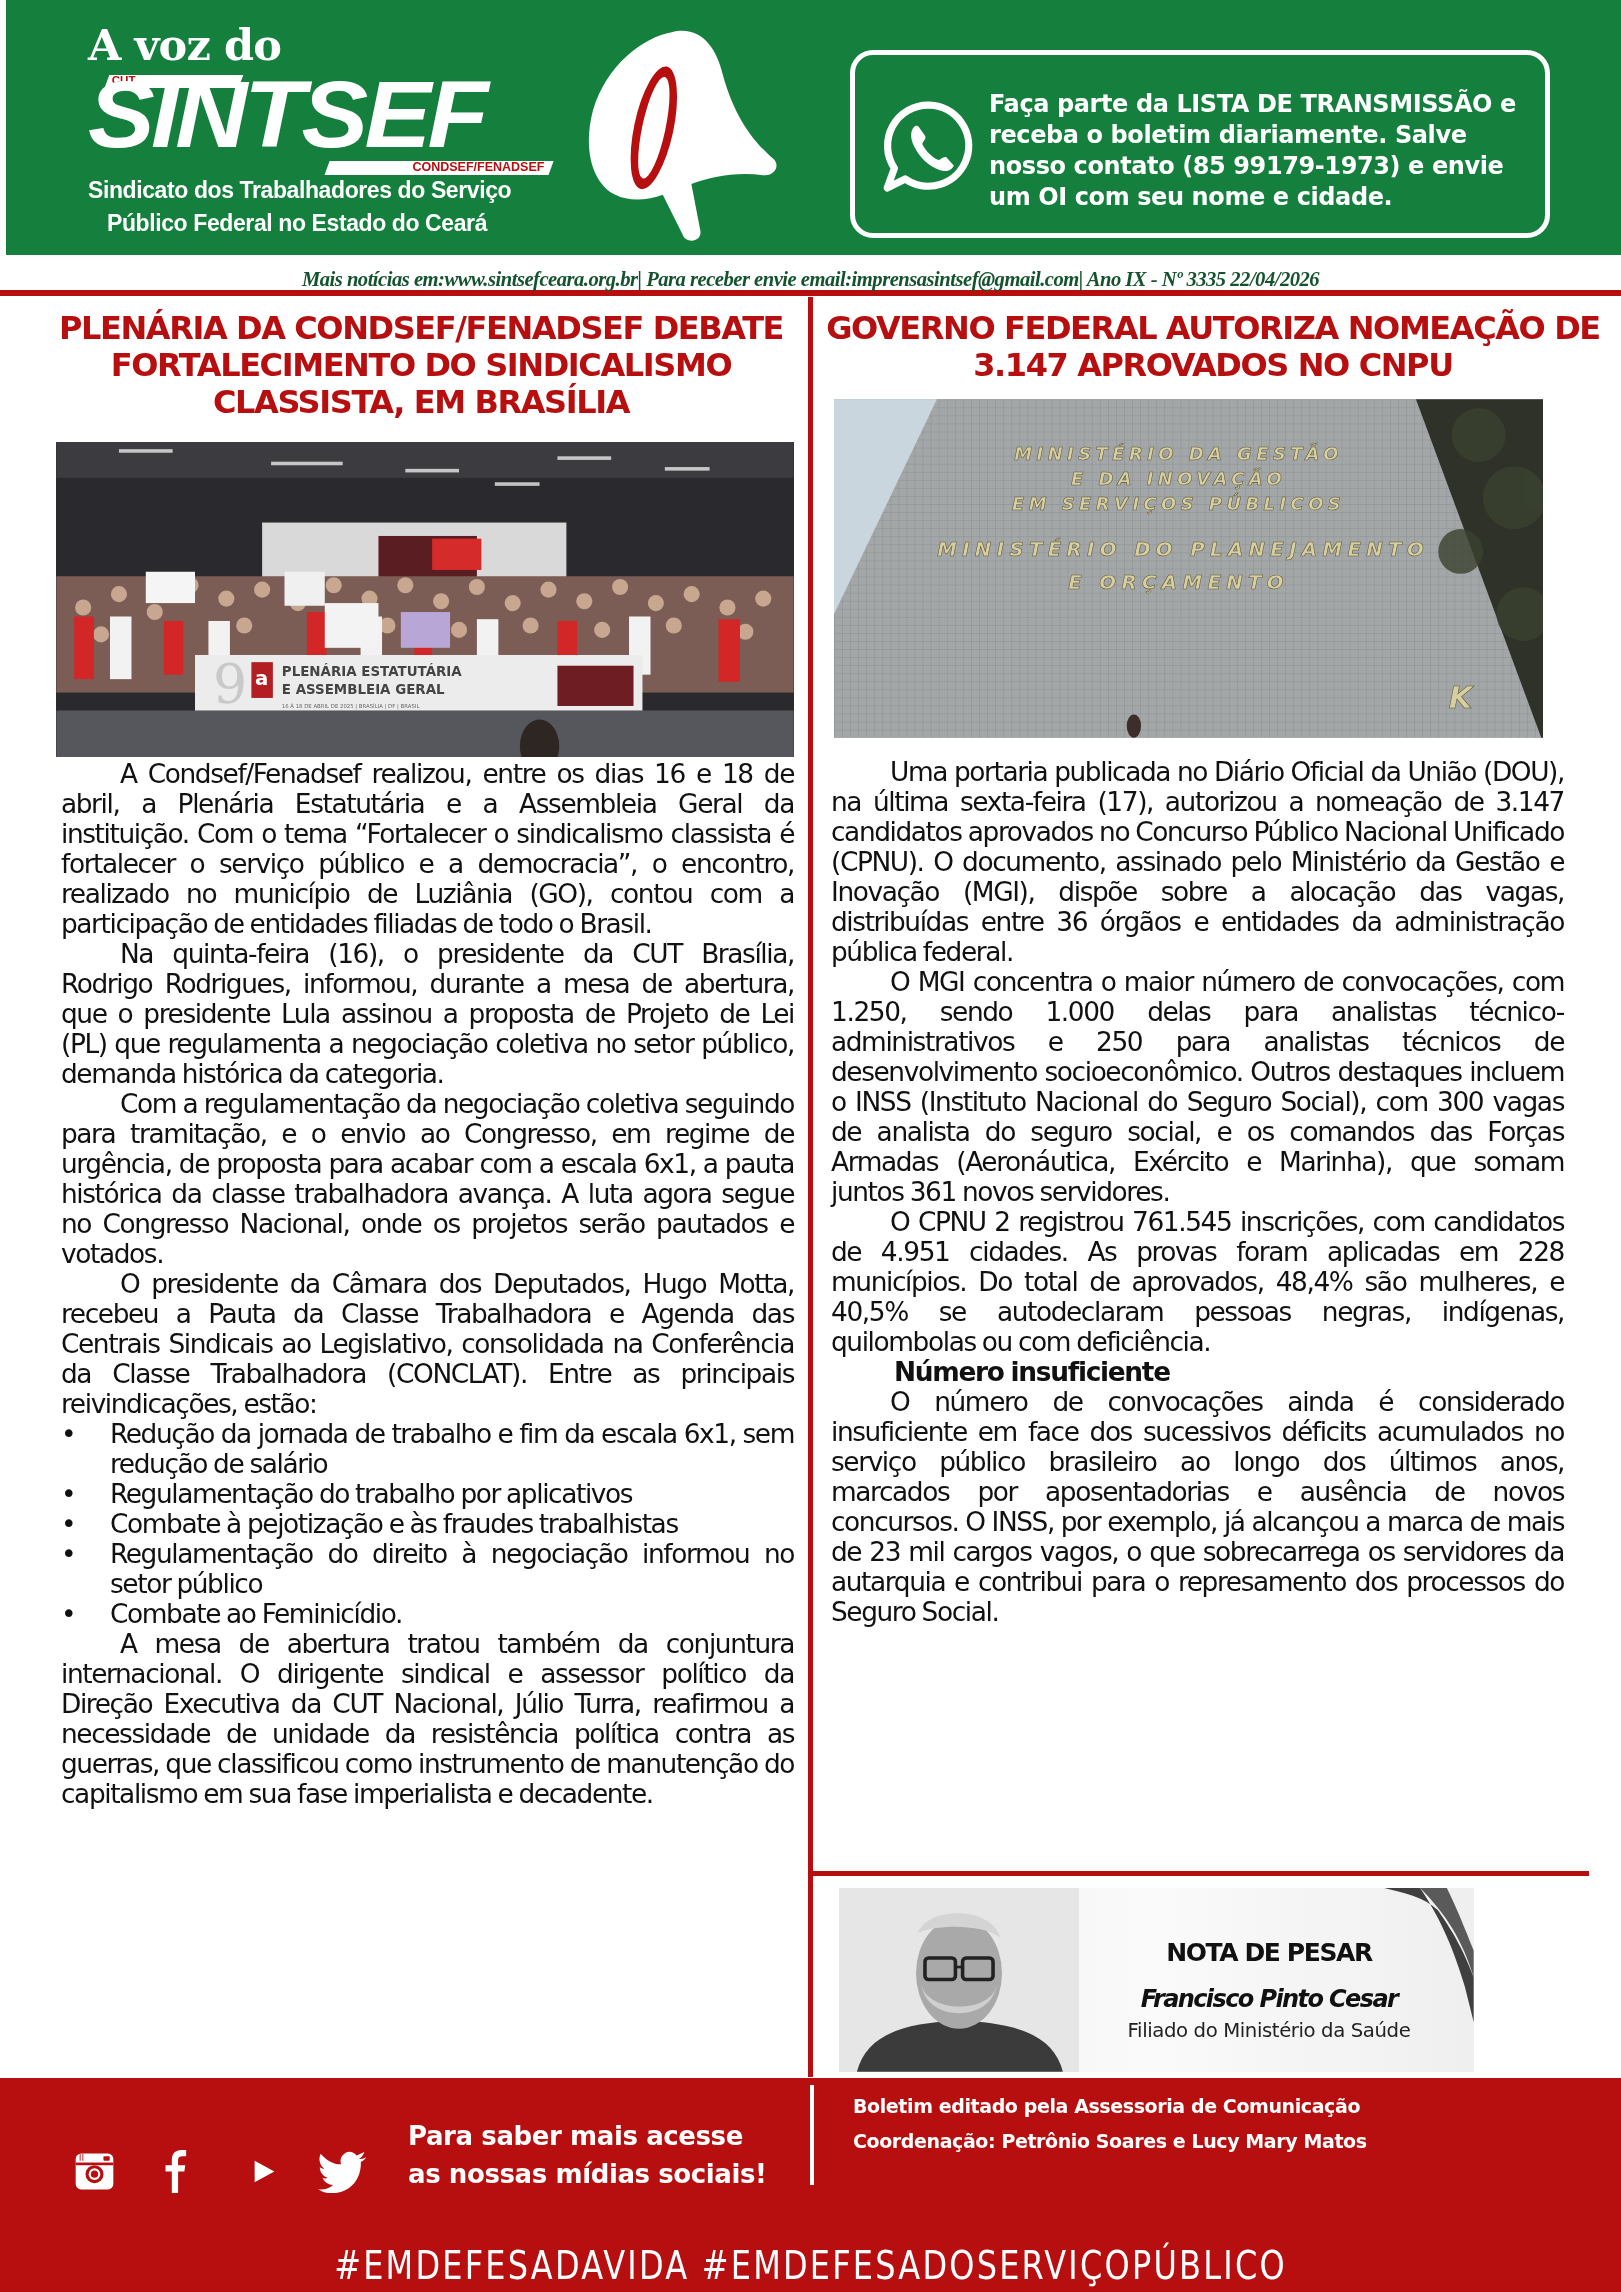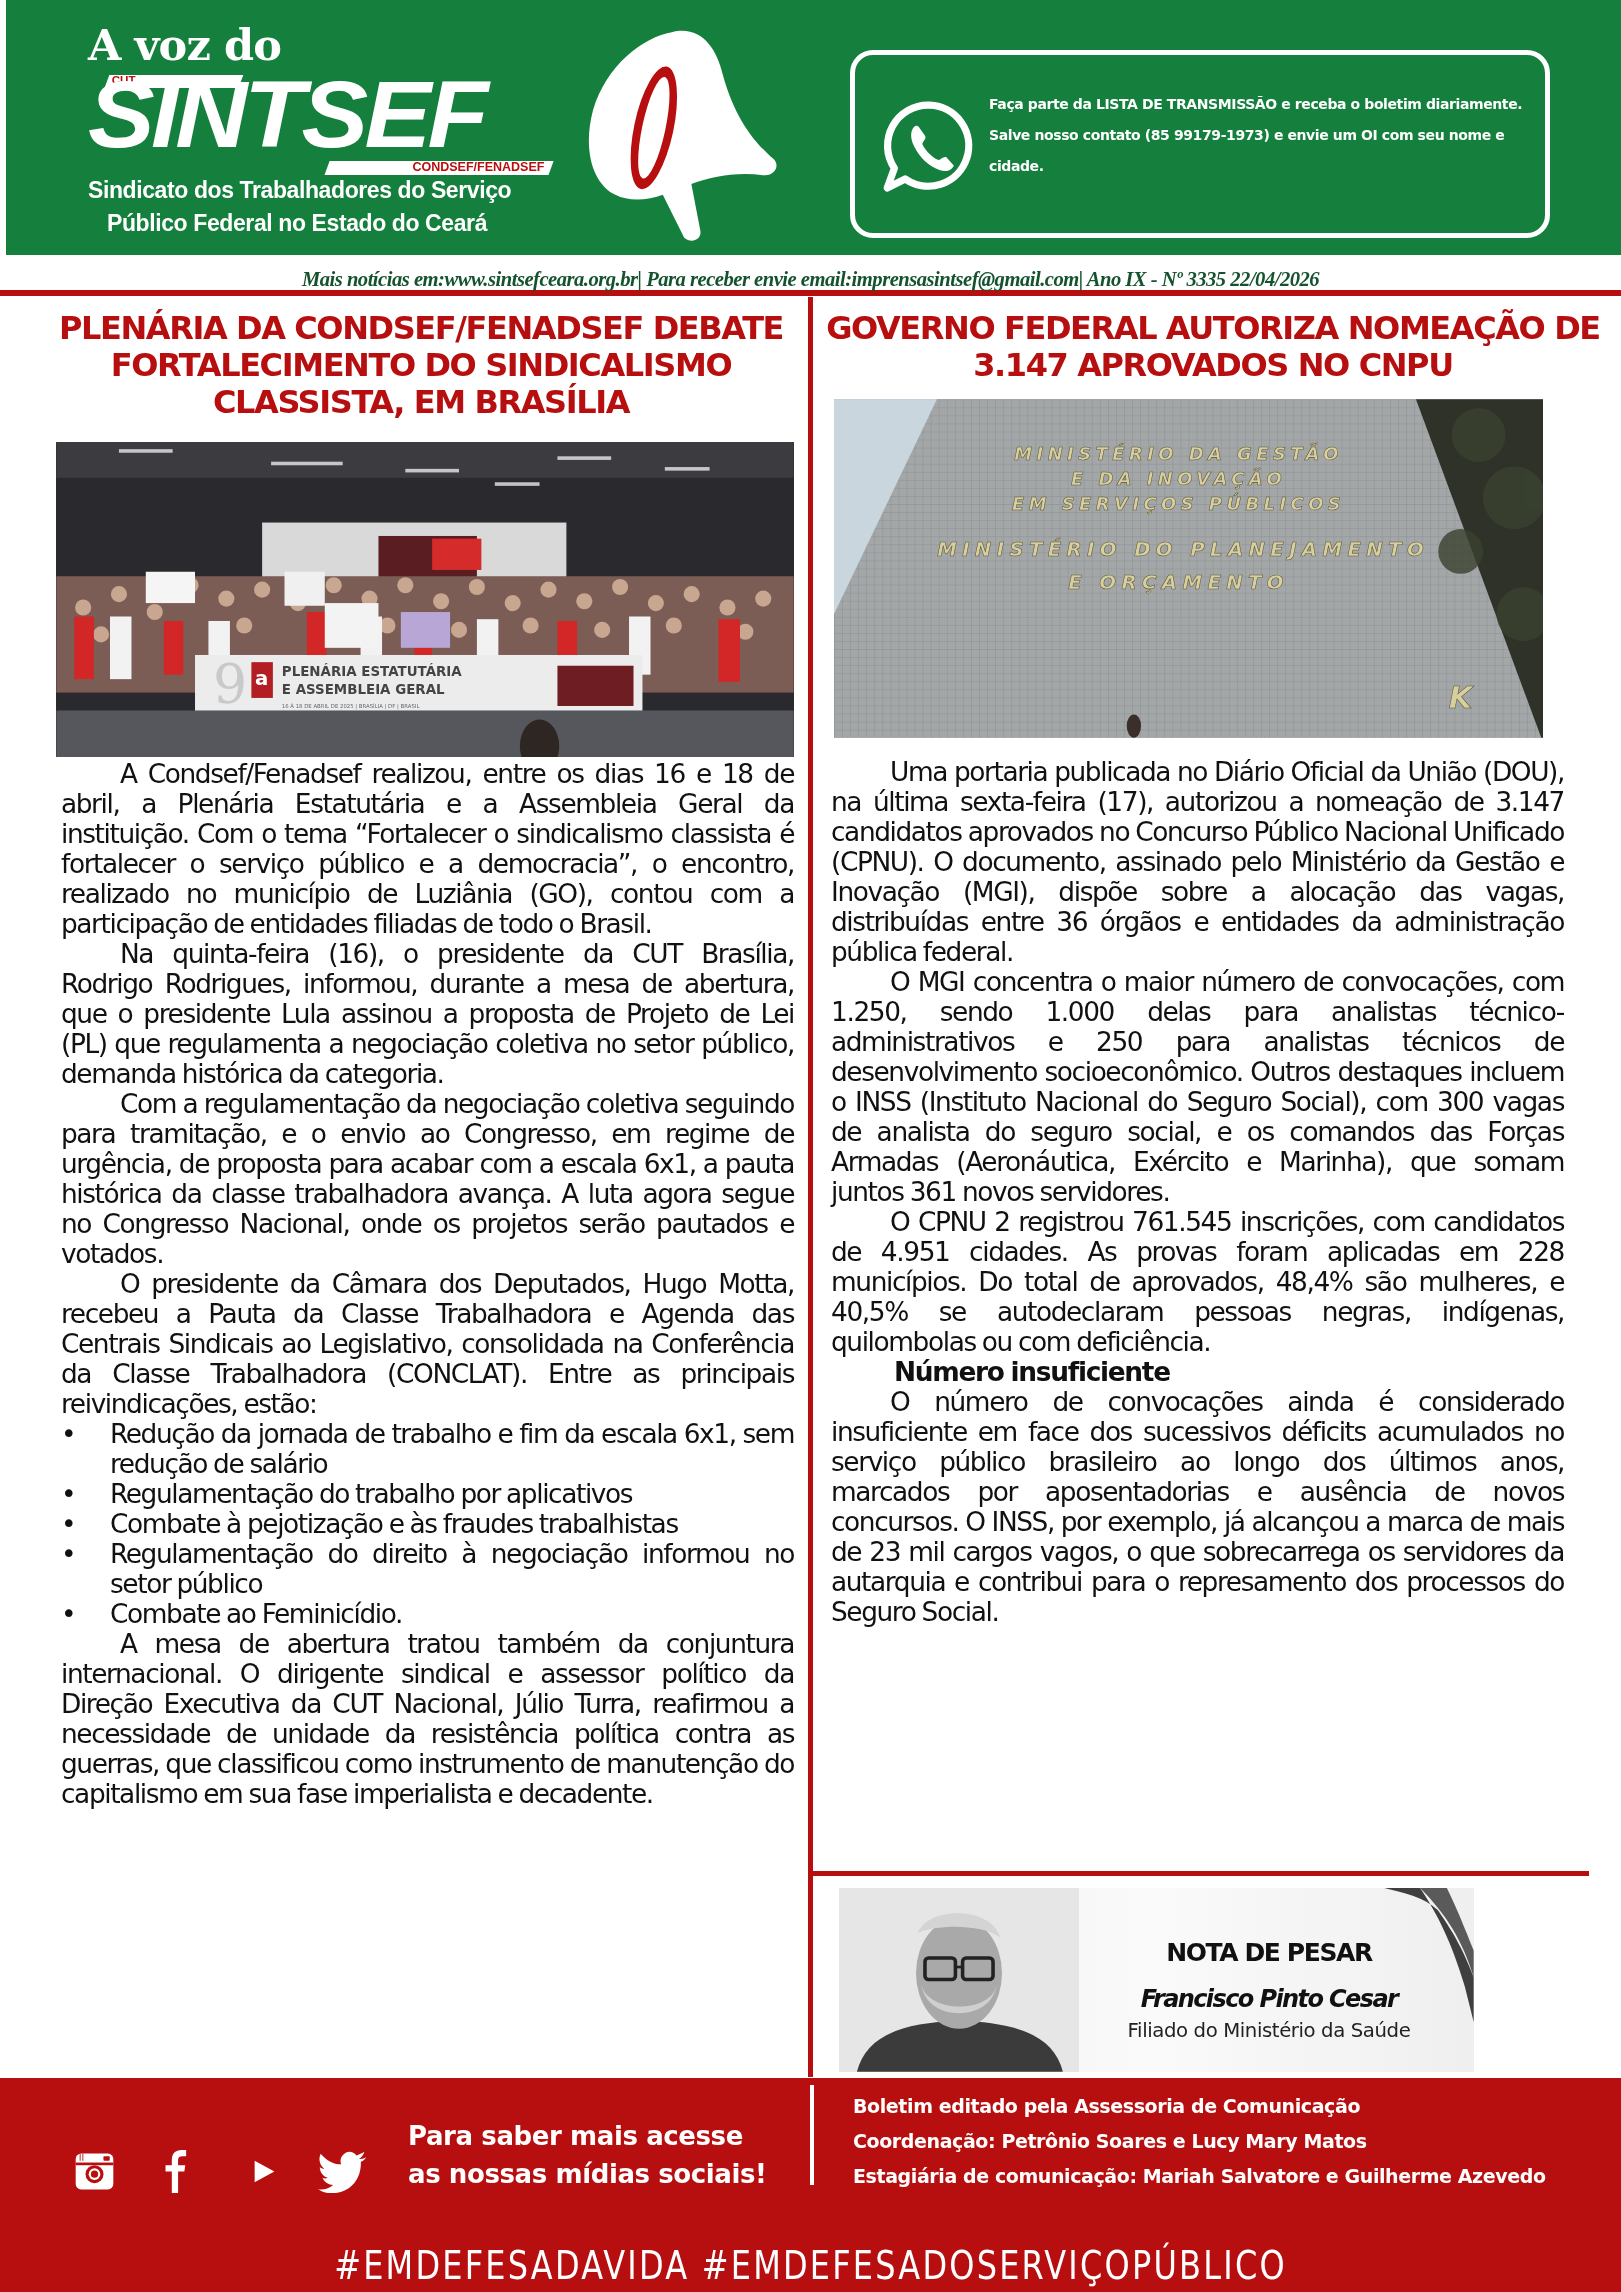--- a/index.html
+++ b/index.html
@@ -13,21 +13,21 @@
   .brand-cut span { position: absolute; left: 3.6px; top: -1.8px; font-size: 11.6px; font-weight: bold; color: #b70f0f; transform: skewX(20deg); display: inline-block; }
   .brand-sintsef { position: absolute; left: 82px; top: 64px; font-family: "Liberation Sans", sans-serif; font-weight: bold; font-style: italic; font-size: 100px; color: #fff; letter-spacing: -3.6px; line-height: 1; transform: scaleY(0.95); }
   .brand-condsef { position: absolute; left: 321px; top: 161px; width: 224px; height: 14.3px; background: #fff; transform: skewX(-20deg); }
   .brand-condsef span { position: absolute; right: 7.2px; top: -0.9px; font-size: 12.5px; font-weight: bold; color: #b70f0f; transform: skewX(20deg); display: inline-block; }
   .brand-sub1 { position: absolute; left: 82px; top: 177px; font-size: 23px; font-weight: bold; color: #fff; letter-spacing: -0.4px; }
   .brand-sub2 { position: absolute; left: 101px; top: 210px; font-size: 23px; font-weight: bold; color: #fff; letter-spacing: -0.4px; }
   .megaphone { position: absolute; left: 560px; top: 25px; width: 215px; height: 219px; }
 
   .wa-box { position: absolute; left: 844px; top: 50px; width: 700px; height: 188px; border: 5.4px solid #fff; border-radius: 23px; }
   .wa-icon { position: absolute; left: 25px; top: 43px; width: 99px; height: 99px; }
-  .wa-text { position: absolute; left: 134px; top: 34px; width: 555px; font-family: "DejaVu Sans", sans-serif; font-weight: bold; font-size: 14px; line-height: 31px; color: #fff; letter-spacing: -0.4px; }
+  .wa-text { position: absolute; left: 134px; top: 34px; width: 555px; font-family: "DejaVu Sans", sans-serif; font-weight: bold; font-size: 24px; line-height: 31px; color: #fff; letter-spacing: -0.4px; }
 
   .infobar { position: absolute; left: 0; top: 255px; width: 1621px; height: 41px; background: #fff; border-bottom: 6.3px solid #b70f0f; text-align: center; }
   .infobar span { display: inline-block; margin-top: 6.3px; font-family: Liberation Serif, serif; font-style: italic; font-weight: bold; font-size: 20.6px; color: #14532d; letter-spacing: -0.5px; }
 
   
   .col-divider { position: absolute; left: 808px; top: 297px; width: 5.4px; height: 1780px; background: #b70f0f; }
   .headline { position: absolute; font-family: "DejaVu Sans", sans-serif; font-weight: bold; color: #b70f0f; text-align: center; font-size: 32px; line-height: 37px; letter-spacing: -1.4px; }
   .hl-left { left: 45px; top: 310px; width: 752px; }
   .hl-right { left: 819px; top: 310px; width: 788px; }
 
@@ -283,17 +283,16 @@
     <path d="M54 8 C 51 10, 48 10, 46 10 C 49 8, 51 5, 52 2 C 49 4, 46 5, 43 6 C 40 2, 35 1, 31 3 C 26 6, 24 11, 26 16 C 17 16, 9 11, 3 4 C 0 10, 2 17, 7 21 C 5 21, 3 20, 2 19 C 2 25, 6 30, 11 31 C 9 32, 7 32, 5 31 C 7 36, 12 39, 17 39 C 12 43, 6 45, 0 44 C 6 48, 13 49, 20 48 C 38 46, 48 31, 48 15 L 48 13 C 51 12, 53 10, 54 8 Z" fill="#fff"></path>
   </svg>
   <div class="social-cta">
     <div>Para saber mais acesse</div>
     <div>as nossas mídias sociais!</div>
   </div>
   <div class="footer-divider"></div>
   <div class="credits">
     <div>Boletim editado pela Assessoria de Comunicação</div>
     <div>Coordenação: Petrônio Soares e Lucy Mary Matos</div>
-    <div>Estagiária de comunicação: Mariah Salvatore e Guilherme Azevedo</div>
   </div>
   <div class="hashtags">#EMDEFESADAVIDA #EMDEFESADOSERVIÇOPÚBLICO</div>
 </div>
 
 
 </body></html>

